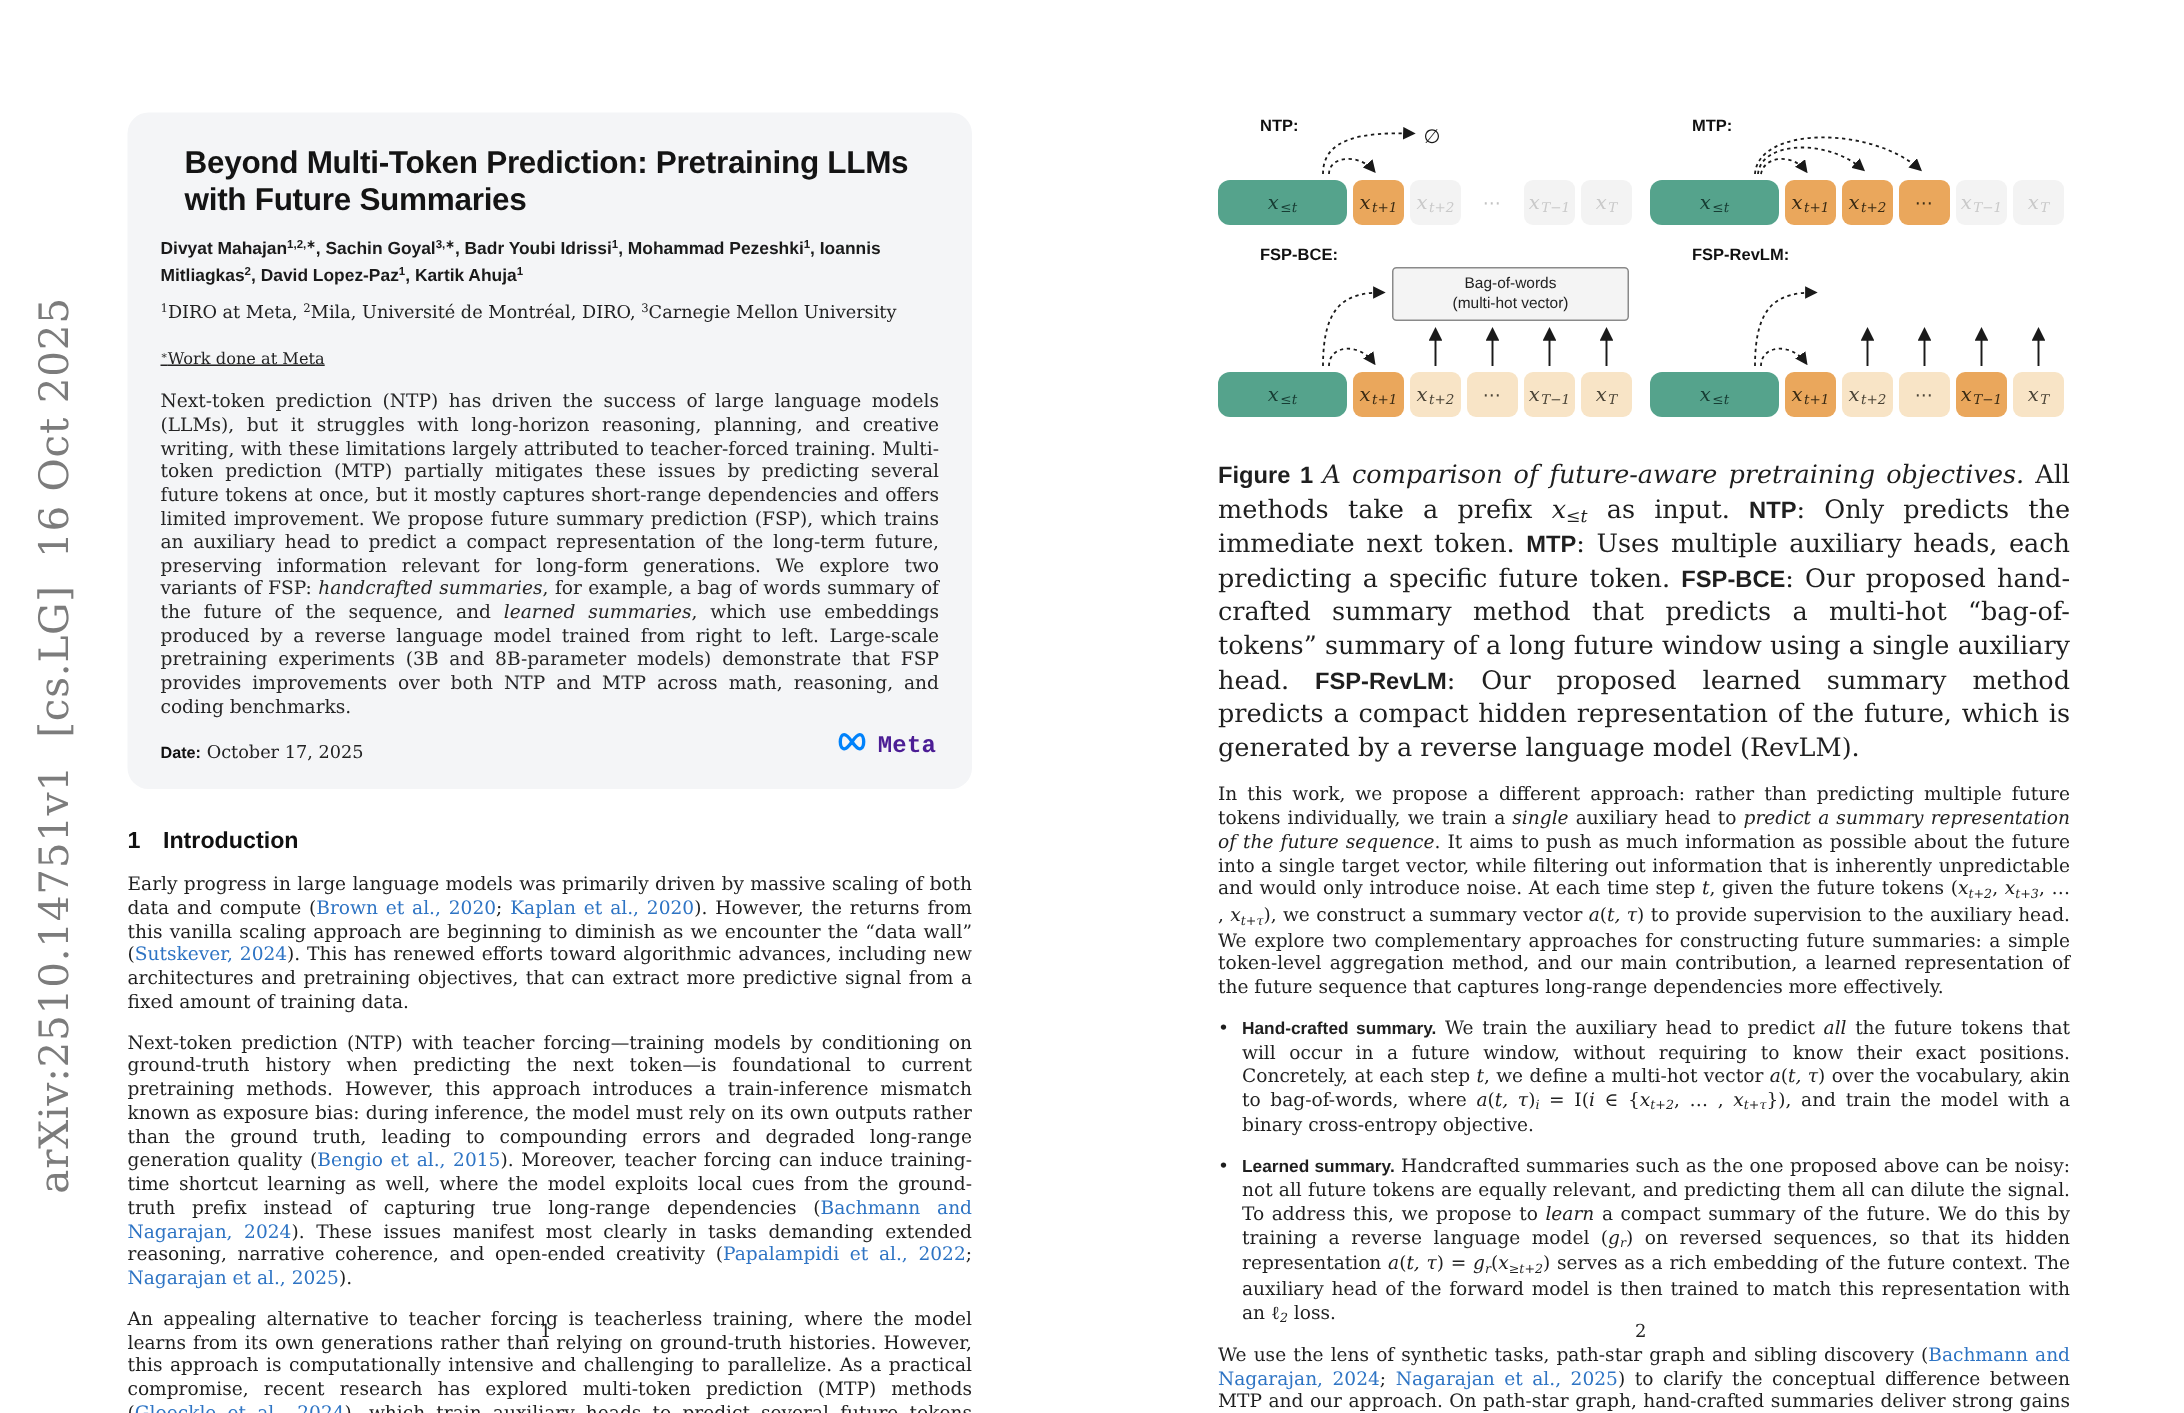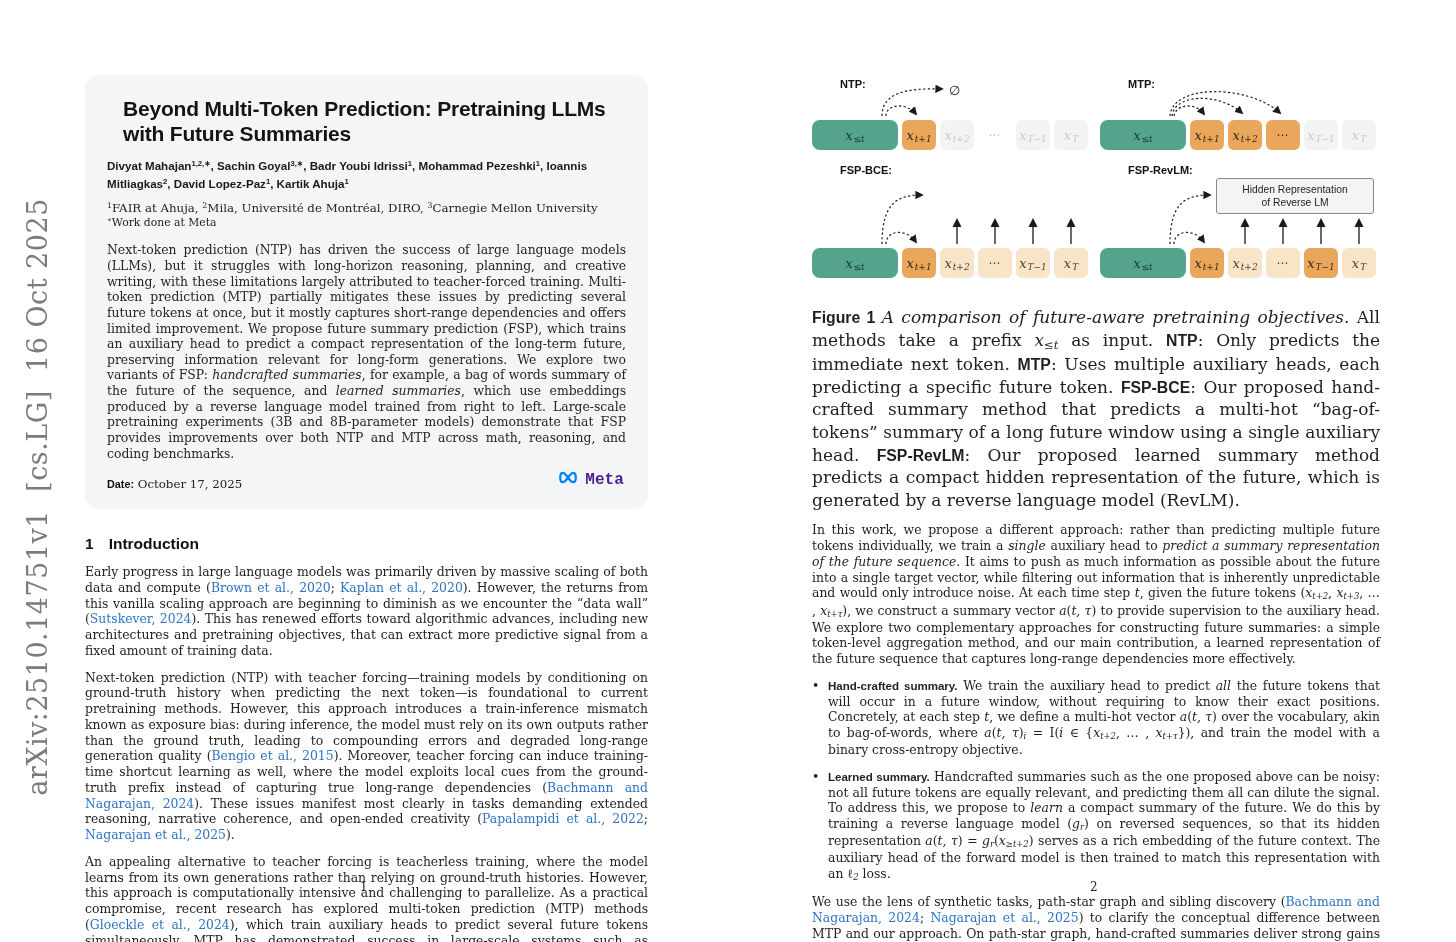--- a/index.html
+++ b/index.html
@@ -30,21 +30,21 @@
     font-family:"Liberation Sans",sans-serif;font-weight:700;
     font-size:21px;line-height:1.17;color:#141414;letter-spacing:-.2px;
     max-width:525px;
     margin-left:16px;
   }
   #authors{
     margin-top:11px;font-family:"Liberation Sans",sans-serif;font-weight:700;
     font-size:11.6px;color:#1a1a1a;line-height:1.5;max-width:520px;
   }
   #affiliations{margin-top:9px;font-size:11.8px;color:#222;}
-  #workdone{margin-top:0;font-size:10.8px;color:#222;}
+  #workdone{margin-top:17px;font-size:10.8px;color:#222;text-decoration:underline;}
   #abstract{
     margin-top:14px;font-size:12.4px;line-height:1.26;text-align:justify;color:#252525;
   }
   .meta-line{margin-top:3px;font-size:11.8px;color:#222;}
   #date-line{margin-top:16px;}
   .meta-label{font-family:"Liberation Sans",sans-serif;font-weight:700;font-size:10.8px;color:#111;}
   .email{color:#2e74c4;}
   #meta-logo{
     position:absolute;right:24px;bottom:20px;display:flex;align-items:center;gap:5px;
   }
@@ -110,21 +110,21 @@
 </style>
 </head>
 <body>
 
 <div id="watermark">arXiv:2510.14751v1  [cs.LG]  16 Oct 2025</div>
 
 <div id="page1">
   <div id="title-block">
     <div id="paper-title">Beyond Multi-Token Prediction: Pretraining LLMs with Future Summaries</div>
     <div id="authors"><span class="seg-n">Divyat Mahajan</span><span class="seg-sup">1,2,∗</span><span class="seg-n">,  </span><span class="seg-n">Sachin Goyal</span><span class="seg-sup">3,∗</span><span class="seg-n">,  </span><span class="seg-n">Badr Youbi Idrissi</span><span class="seg-sup">1</span><span class="seg-n">,  </span><span class="seg-n">Mohammad Pezeshki</span><span class="seg-sup">1</span><span class="seg-n">,  </span><span class="seg-n">Ioannis Mitliagkas</span><span class="seg-sup">2</span><span class="seg-n">, </span><span class="seg-n">David Lopez-Paz</span><span class="seg-sup">1</span><span class="seg-n">,  </span><span class="seg-n">Kartik Ahuja</span><span class="seg-sup">1</span></div>
-    <div id="affiliations"><span class="seg-sup">1</span><span class="seg-n">FAIR at Ahuja, </span><span class="seg-sup">2</span><span class="seg-n">Mila, Université de Montréal, DIRO, </span><span class="seg-sup">3</span><span class="seg-n">Carnegie Mellon University</span></div>
+    <div id="affiliations"><span class="seg-sup">1</span><span class="seg-n">DIRO at Meta, </span><span class="seg-sup">2</span><span class="seg-n">Mila, Université de Montréal, DIRO, </span><span class="seg-sup">3</span><span class="seg-n">Carnegie Mellon University</span></div>
     <div id="workdone"><span class="seg-sup">∗</span><span class="seg-n">Work done at Meta</span></div>
     <div id="abstract"><span class="seg-n">Next-token prediction (NTP) has driven the success of large language models (LLMs), but it struggles with long-horizon reasoning, planning, and creative writing, with these limitations largely attributed to teacher-forced training. Multi-token prediction (MTP) partially mitigates these issues by predicting several future tokens at once, but it mostly captures short-range dependencies and offers limited improvement. We propose future summary prediction (FSP), which trains an auxiliary head to predict a compact representation of the long-term future, preserving information relevant for long-form generations. We explore two variants of FSP: </span><span class="seg-i">handcrafted summaries</span><span class="seg-n">, for example, a bag of words summary of the future of the sequence, and </span><span class="seg-i">learned summaries</span><span class="seg-n">, which use embeddings produced by a reverse language model trained from right to left. Large-scale pretraining experiments (3B and 8B-parameter models) demonstrate that FSP provides improvements over both NTP and MTP across math, reasoning, and coding benchmarks.</span></div>
     <div id="date-line" class="meta-line">
       <span class="meta-label">Date:</span>
       <span>October 17, 2025</span>
     </div>
     <div id="meta-logo">
       <span>
         <svg width="24" height="15" viewBox="0 0 22 14">
           <path d="M6.2,2.6 C2.9,2.6 2.9,11.4 6.2,11.4 C9.6,11.4 12.4,2.6 15.8,2.6 C19.1,2.6 19.1,11.4 15.8,11.4 C12.4,11.4 9.6,2.6 6.2,2.6 Z" fill="none" stroke="#0082FB" stroke-width="2.1" stroke-linecap="round"></path>
@@ -220,20 +220,24 @@
           </div>
           <div class="tok slot ghost">
             <span class="base">x</span>
             <span class="sub">T</span>
           </div>
         </div>
     </div>
 
     <div class="diagram row2">
       <div class="d-label">FSP-BCE:</div>
+      <div class="summary-box">
+          <div>Bag-of-words</div>
+          <div>(multi-hot vector)</div>
+        </div>
       <svg class="arrows" width="280" height="114" viewBox="0 0 280 114">
         <defs>
             <marker id="a3" markerWidth="7" markerHeight="7" refX="5.5" refY="3.5" orient="auto">
               <path d="M0,0 L7,3.5 L0,7 z" fill="#1a1a1a"></path>
             </marker>
           </defs>
         <path d="M 145 80 L 145 56" fill="none" stroke="#1a1a1a" stroke-width="1.3" marker-end="url(#a3)"></path>
         <path d="M 183 80 L 183 56" fill="none" stroke="#1a1a1a" stroke-width="1.3" marker-end="url(#a3)"></path>
         <path d="M 221 80 L 221 56" fill="none" stroke="#1a1a1a" stroke-width="1.3" marker-end="url(#a3)"></path>
         <path d="M 259 80 L 259 56" fill="none" stroke="#1a1a1a" stroke-width="1.3" marker-end="url(#a3)"></path>
@@ -262,24 +266,20 @@
           </div>
           <div class="tok slot pale">
             <span class="base">x</span>
             <span class="sub">T</span>
           </div>
         </div>
     </div>
 
     <div class="diagram row2">
       <div class="d-label">FSP-RevLM:</div>
-      <div class="summary-box">
-          <div>Hidden Representation</div>
-          <div>of Reverse LM</div>
-        </div>
       <svg class="arrows" width="280" height="114" viewBox="0 0 280 114">
         <defs>
             <marker id="a4" markerWidth="7" markerHeight="7" refX="5.5" refY="3.5" orient="auto">
               <path d="M0,0 L7,3.5 L0,7 z" fill="#1a1a1a"></path>
             </marker>
           </defs>
         <path d="M 145 80 L 145 56" fill="none" stroke="#1a1a1a" stroke-width="1.3" marker-end="url(#a4)"></path>
         <path d="M 183 80 L 183 56" fill="none" stroke="#1a1a1a" stroke-width="1.3" marker-end="url(#a4)"></path>
         <path d="M 221 80 L 221 56" fill="none" stroke="#1a1a1a" stroke-width="1.3" marker-end="url(#a4)"></path>
         <path d="M 259 80 L 259 56" fill="none" stroke="#1a1a1a" stroke-width="1.3" marker-end="url(#a4)"></path>

